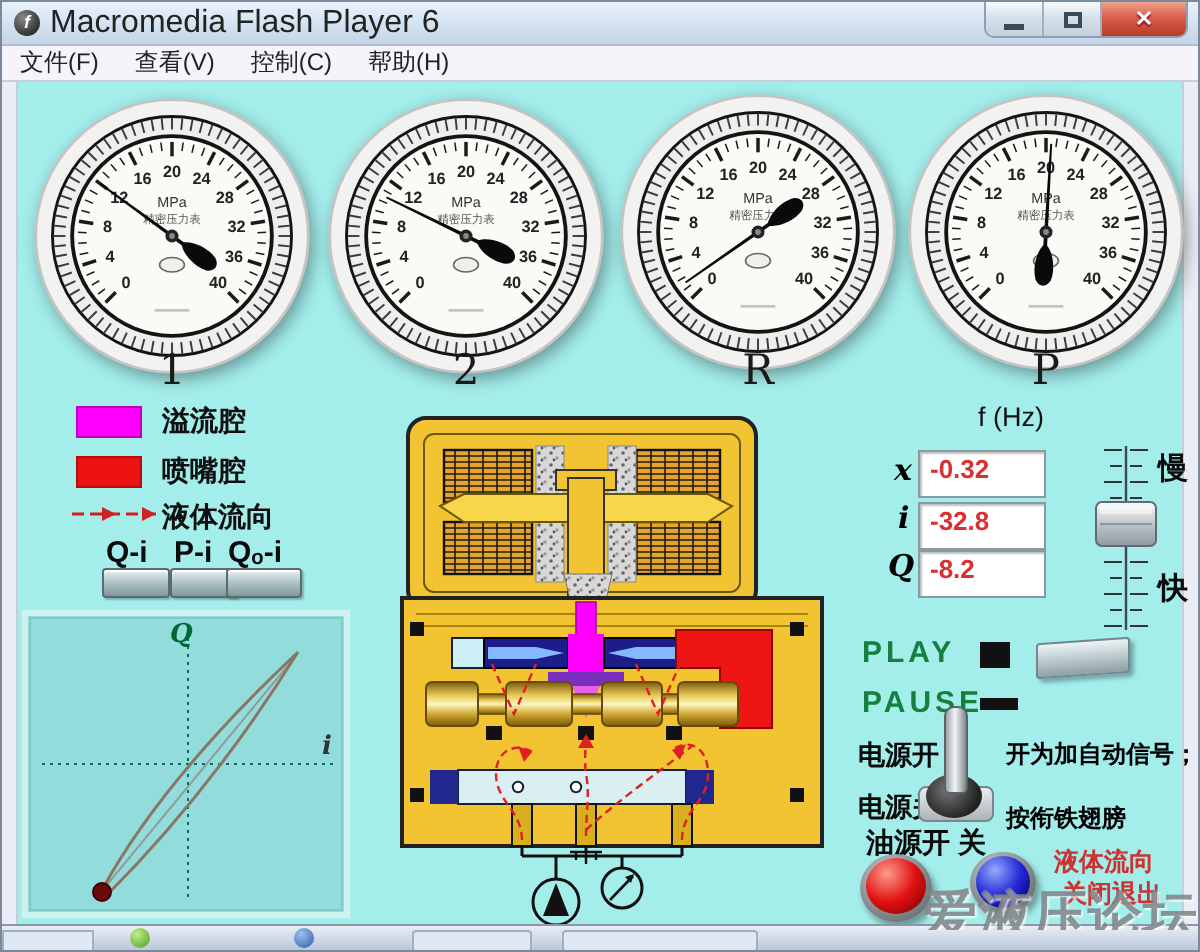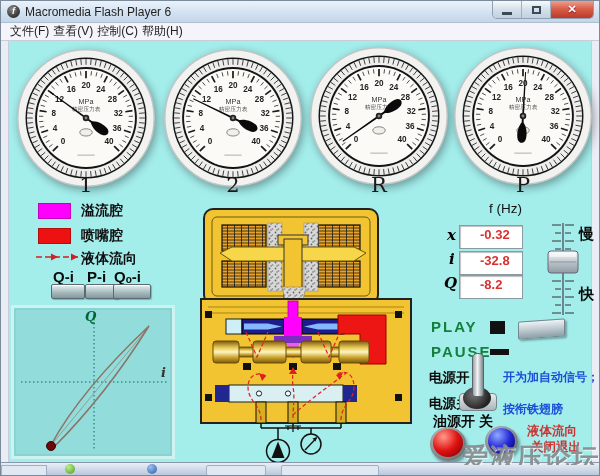--- a/index.html
+++ b/index.html
@@ -7,32 +7,32 @@
     font-family:"Liberation Sans",sans-serif;color:#111;background:#fff;
     border:1px solid #7a8a9a;box-sizing:border-box;}
   
   .titlebar{position:absolute;left:0;top:0;width:100%;height:22px;
     background:linear-gradient(180deg,#eaf2fb 0%,#d3e2f1 55%,#c3d5e8 100%);
     border-bottom:1px solid #aebfd2;display:flex;align-items:center;box-sizing:border-box;}
   .app-icon{width:13px;height:13px;border-radius:50%;margin:0 5px 0 6px;
     background:radial-gradient(circle at 35% 30%,#888,#333 70%);
     color:#fff;font-size:9px;font-weight:bold;font-style:italic;
     display:flex;align-items:center;justify-content:center;line-height:1;}
-  .title-text{font-size:12px;color:#222;}
+  .title-text{font-size:16px;color:#222;}
   .winbtns{position:absolute;top:0;right:5px;display:flex;height:17px;
     border-radius:0 0 5px 5px;overflow:hidden;border:1px solid #8fa0b2;border-top:none;}
   .winbtn{width:28px;height:100%;display:flex;align-items:center;justify-content:center;
     background:linear-gradient(180deg,#f7fafc,#d4dfea 50%,#c2d1df);border-right:1px solid #9fb0c0;}
   .winbtn.close{width:42px;border-right:none;
     background:linear-gradient(180deg,#f0a08c,#d9604a 45%,#b93a28);}
   .glyph-min{width:10px;height:3px;background:#3a4a58;margin-top:7px;}
   .glyph-max{width:9px;height:8px;border:2px solid #3a4a58;box-sizing:border-box;}
   .glyph-close{color:#fff;font-size:11px;font-weight:bold;text-shadow:0 1px 1px #802;}
   .menubar{position:absolute;left:0;top:22px;width:100%;height:18px;background:#f4f4fa;
-    border-bottom:1px solid #c9cdd8;display:flex;align-items:center;gap:4px;
+    border-bottom:1px solid #c9cdd8;display:flex;align-items:center;gap:18px;
     padding-left:9px;box-sizing:border-box;}
   .menu-item{font-size:12px;color:#222;}
   
   .content{position:absolute;left:0;top:40px;width:600px;height:424px;
     background:#A3EDEB;overflow:hidden;}
   .edge{position:absolute;top:0;height:100%;width:7px;background:#EAEDF5;}
   .edge.left{left:0;border-right:1px solid #c6ccd8;}
   .edge.right{right:0;width:9px;border-left:1px solid #c6ccd8;}
   
   .gauge{position:absolute;width:144px;height:144px;}
@@ -46,37 +46,37 @@
   .curve-label{position:absolute;top:227px;font-size:15px;font-weight:bold;color:#0b0b0b;}
   .curve-btn{position:absolute;top:243px;height:13px;border:1px solid #5a6a70;border-radius:2px;
     background:linear-gradient(180deg,#eaf0f2,#a8bcc0 55%,#83989d);
     box-shadow:inset 0 1px 0 #fff,1px 1px 1px rgba(0,0,0,.25);}
   
   .fhz{position:absolute;left:488px;top:160px;font-size:13.5px;color:#111;}
   .readout-label{position:absolute;font-family:"DejaVu Serif",serif;font-style:italic;
     font-weight:bold;font-size:15px;color:#000;}
   .readout-box{position:absolute;width:64px;height:24px;background:#fff;
     border:1px solid #8a9aa2;box-shadow:inset 1px 1px 1px rgba(0,0,0,.25);
-    font-size:13px;font-weight:bold;color:#D93030;line-height:17px;padding-left:20px;box-sizing:border-box;}
+    font-size:13px;font-weight:bold;color:#D93030;line-height:17px;padding-left:5px;box-sizing:border-box;}
   .cn-label{position:absolute;font-size:13.5px;font-weight:bold;color:#0b0b0b;}
   .playword{position:absolute;font-size:15px;font-weight:bold;letter-spacing:2px;color:#15803d;}
   .play-icon{position:absolute;left:489px;top:280px;width:15px;height:13px;background:#111;}
   .pause-icon{position:absolute;left:489px;top:308px;width:19px;height:6px;background:#111;}
   .slab-btn{position:absolute;left:517px;top:279px;width:45px;height:16px;border-radius:2px;
     background:linear-gradient(180deg,#eef3f5,#b9c6cc 55%,#8da0a8);
     border:1px solid #76868e;transform:skewY(-4deg);box-shadow:2px 2px 2px rgba(0,0,0,.3);}
   
   .toggle{position:absolute;left:454px;top:310px;width:44px;height:62px;}
   .toggle .plate{position:absolute;left:4px;top:42px;width:36px;height:16px;border-radius:4px;
     background:linear-gradient(180deg,#e8ecee,#aab4ba);border:1px solid #7a868c;}
   .toggle .base{position:absolute;left:8px;top:36px;width:28px;height:22px;border-radius:50%;
     background:radial-gradient(circle at 40% 35%,#777,#222 70%);}
   .toggle .lever{position:absolute;left:17px;top:2px;width:10px;height:42px;border-radius:5px 5px 3px 3px;
     background:linear-gradient(90deg,#9aa2a8,#f2f5f7 45%,#7e878d);border:1px solid #5a6468;}
-  .note-red{position:absolute;font-size:12px;font-weight:bold;color:#1d4ed8;}
+  .note-red{position:absolute;font-size:12px;font-weight:bold;color:#000000;}
   .note-red2{position:absolute;font-size:12.5px;font-weight:bold;color:#CC3333;}
   
   .round-base{position:absolute;border-radius:50%;background:radial-gradient(circle at 40% 35%,#cfd4d6,#6e7476 75%);
     box-shadow:2px 3px 3px rgba(0,0,0,.35);}
   .round-btn{position:absolute;left:3px;top:2px;border-radius:50%;}
   .round-btn.red{background:radial-gradient(circle at 35% 28%,#ff9a8a,#e01212 50%,#7e0000 95%);}
   .round-btn.blue{background:radial-gradient(circle at 35% 28%,#92aaff,#2428d6 50%,#000060 95%);}
   
   .watermark{position:absolute;right:2px;text-align:right;font-weight:bold;
     color:rgba(123,129,134,.85);text-shadow:1px 1px 1px rgba(255,255,255,.75);

